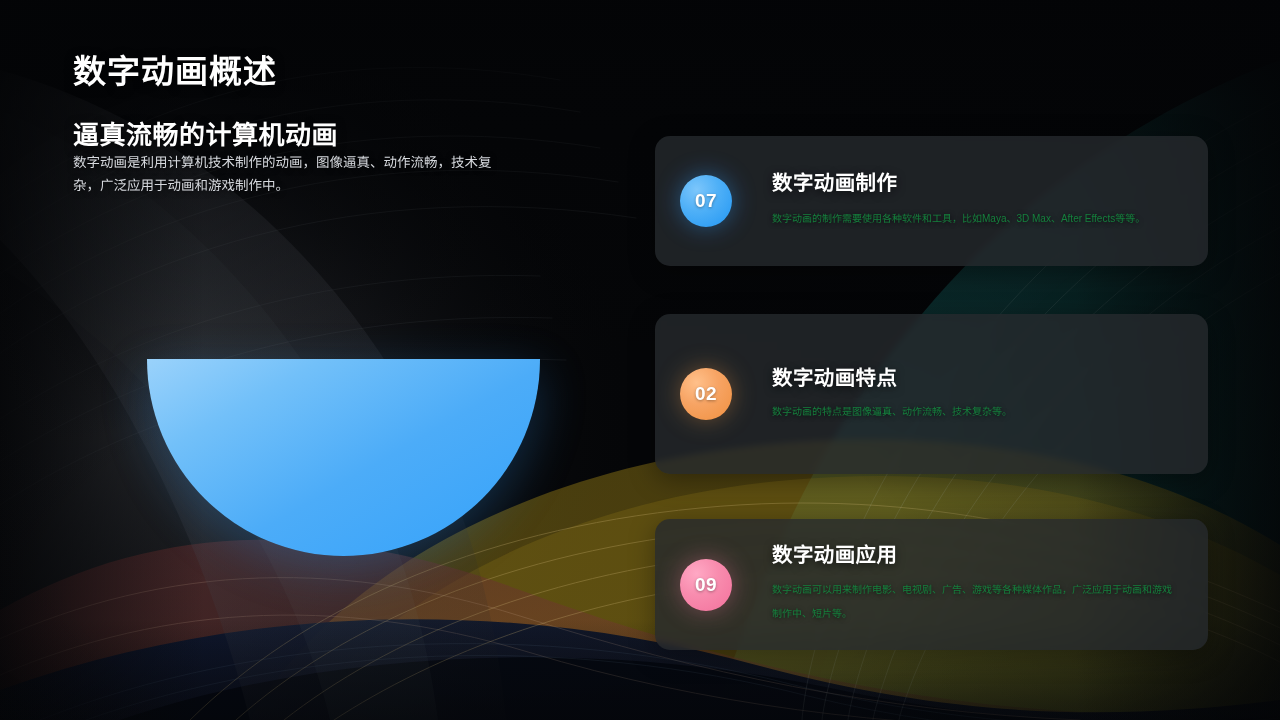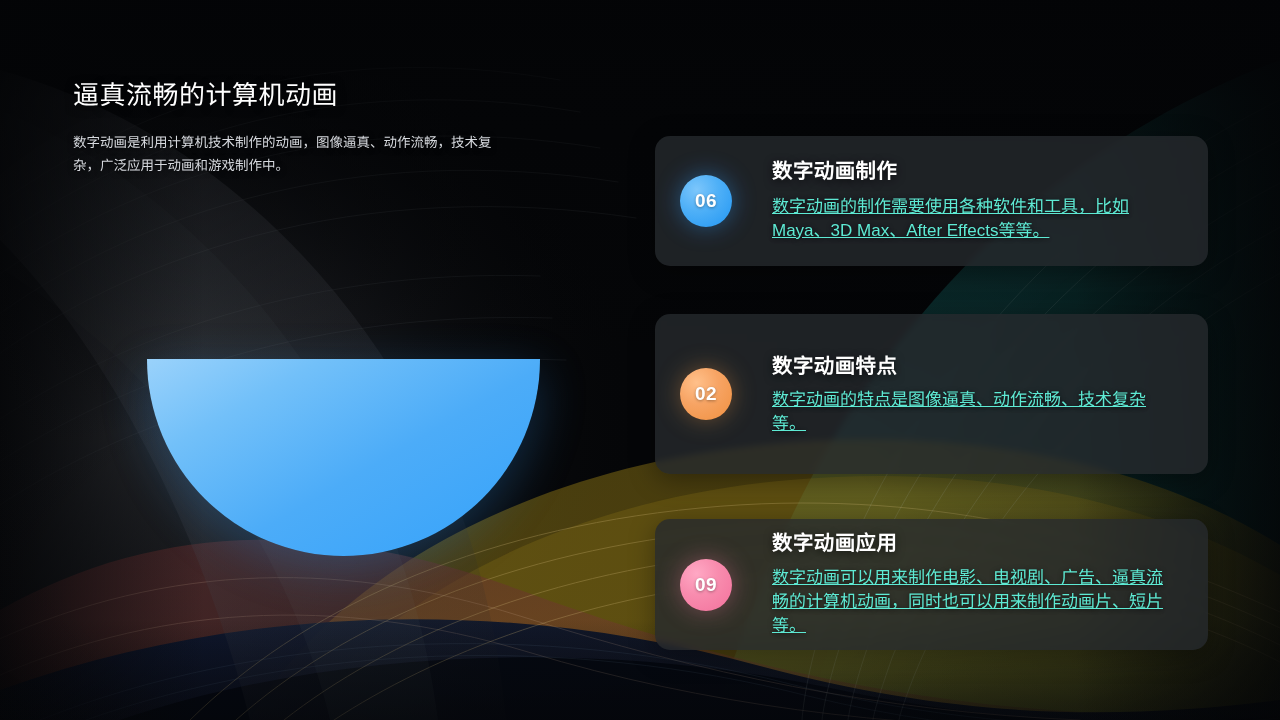--- a/index.html
+++ b/index.html
@@ -33,26 +33,26 @@
 
   
   .left-col { position:absolute; left:73px; top:52px; width:470px; }
   .page-title {
     font-size:33px; font-weight:bold; color:#ffffff;
     letter-spacing:1px; line-height:1.2;
     text-shadow:0 2px 10px rgba(0,0,0,.75);
   }
   .page-subtitle {
     margin-top:27px;
-    font-size:26px; font-weight:normal; color:#ffffff;
+    font-size:26px; font-weight:bold; color:#ffffff;
     letter-spacing:.5px; line-height:1.25;
     text-shadow:0 2px 10px rgba(0,0,0,.75);
   }
   .page-desc {
-    margin-top:19px;
+    margin-top:0;
     width:432px;
     font-size:13.5px; color:#d6d9de; line-height:23px;
     text-shadow:0 1px 6px rgba(0,0,0,.8);
   }
 
   
   .half-disc {
     position:absolute;
     left:147px; top:359px;
     width:393px; height:197px;
@@ -92,23 +92,22 @@
   .badge--pink   { background:radial-gradient(circle at 32% 28%, #ffa8c4 0%, #f88cae 42%, #f3719c 100%); box-shadow:0 0 24px rgba(243,120,160,.38); }
 
   .card-body { margin-left:40px; flex:1 1 auto; padding-right:8px; }
   .card-title {
     font-size:20.5px; font-weight:bold; color:#ffffff;
     letter-spacing:.4px; line-height:1.2;
     text-shadow:0 2px 8px rgba(0,0,0,.6);
   }
   .card-text {
     margin-top:11px;
-    font-size:17px; color:#5eead4; line-height:24px;
+    font-size:10px; color:#15803d; line-height:24px;
     text-shadow:0 1px 5px rgba(0,0,0,.7);
-    text-decoration:underline;
   }
   .card--2 .card-body { margin-top:2px; }
   .card--2 .card-text { margin-top:10px; }
 </style>
 </head>
 <body>
 
 <div class="slide">
 
   <div class="bg-layer">
@@ -205,44 +204,45 @@
         <path d="M0,70 C180,120 330,250 420,420 C470,516 496,614 506,720 L250,720 C210,560 120,360 0,240 Z" fill="url(#gGraySweep)"></path>
         <path d="M0,110 C150,170 280,300 356,452 C404,548 428,640 438,720 L330,720 C300,590 200,390 0,268 Z" fill="#7d828c" opacity="0.06"></path>
       </g>
     </svg>
     <div class="bg-vignette"></div>
   </div>
 
   <div class="half-disc"></div>
 
   <div class="left-col">
+    <h1 class="page-title">数字动画概述</h1>
     <h2 class="page-subtitle">逼真流畅的计算机动画</h2>
     <p class="page-desc">数字动画是利用计算机技术制作的动画，图像逼真、动作流畅，技术复杂，广泛应用于动画和游戏制作中。</p>
   </div>
 
   <div class="cards">
 
     <div class="card card--1">
-      <div class="badge badge--blue">06</div>
+      <div class="badge badge--blue">07</div>
       <div class="card-body">
         <div class="card-title">数字动画制作</div>
         <div class="card-text">数字动画的制作需要使用各种软件和工具，比如Maya、3D Max、After Effects等等。</div>
       </div>
     </div>
 
     <div class="card card--2">
       <div class="badge badge--orange">02</div>
       <div class="card-body">
         <div class="card-title">数字动画特点</div>
         <div class="card-text">数字动画的特点是图像逼真、动作流畅、技术复杂等。</div>
       </div>
     </div>
 
     <div class="card card--3">
       <div class="badge badge--pink">09</div>
       <div class="card-body">
         <div class="card-title">数字动画应用</div>
-        <div class="card-text">数字动画可以用来制作电影、电视剧、广告、逼真流畅的计算机动画，同时也可以用来制作动画片、短片等。</div>
+        <div class="card-text">数字动画可以用来制作电影、电视剧、广告、游戏等各种媒体作品，广泛应用于动画和游戏制作中、短片等。</div>
       </div>
     </div>
 
   </div>
 </div>
 
 </body></html>

